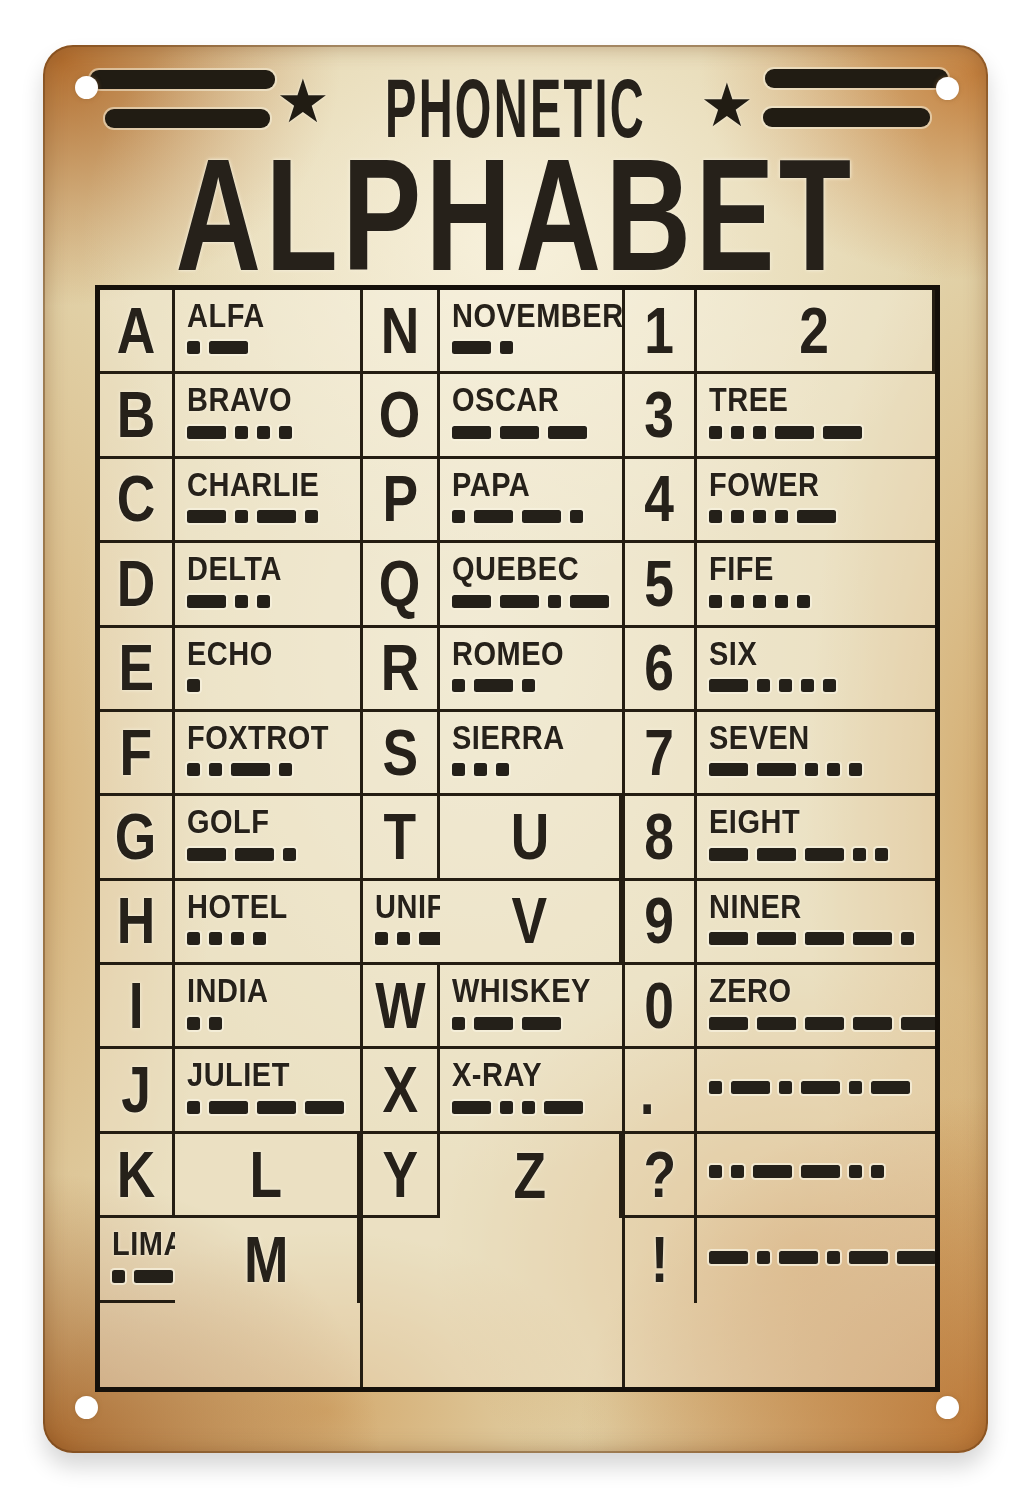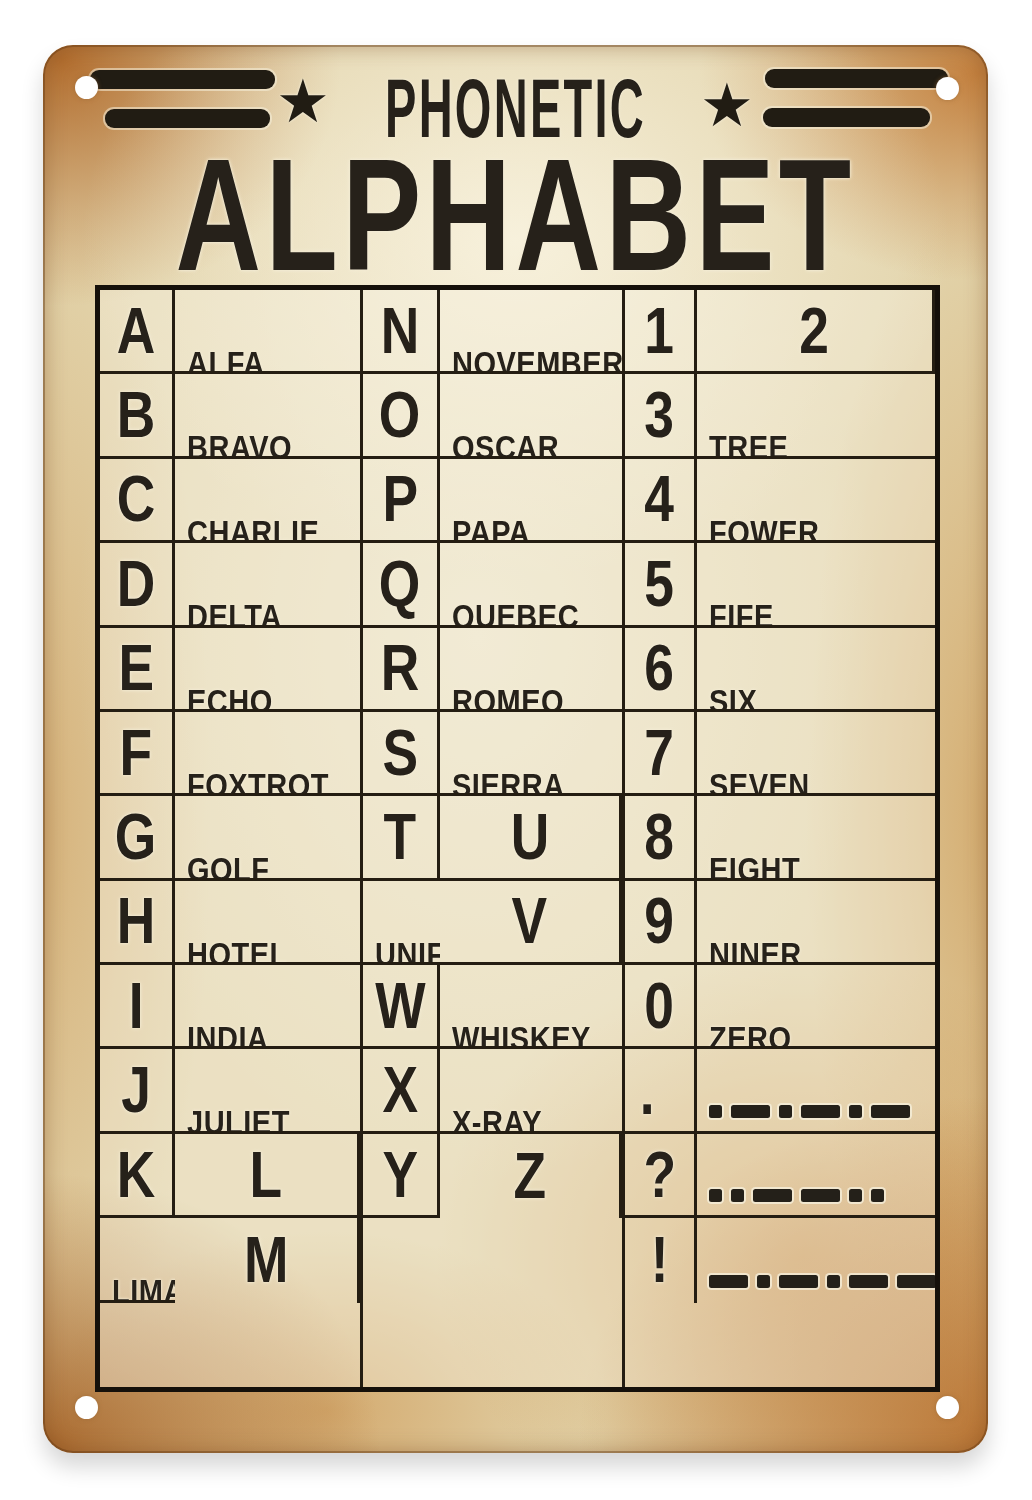--- a/index.html
+++ b/index.html
@@ -87,21 +87,20 @@
   }
   .symtxt{
     font-size:58px;font-weight:bold;color:#26211a;line-height:1;
     transform:scale(0.92,1.12);
     text-shadow:0 0 4px #f3ecd6, 0 0 2px #f3ecd6;
   }
   .cell.sym.low{align-items:flex-end;justify-content:flex-start;padding:0 0 10px 14px;}
   .cell.word{
     display:flex;flex-direction:column;justify-content:flex-start;
     padding:9px 6px 6px 12px;
-    margin-top:48px;
   }
   .cell.word.nolabel{justify-content:center;padding-top:0;}
   .wtxt{
     font-size:29px;font-weight:bold;color:#26211a;line-height:1.05;
     letter-spacing:0.5px;transform:scaleY(1.12);transform-origin:left top;
     text-shadow:0 0 3px #f3ecd6, 0 0 2px #f3ecd6;
     white-space:nowrap;
   }
   .morse{display:flex;align-items:center;gap:9px;margin-top:12px;}
   .nolabel .morse{margin-top:0;}

